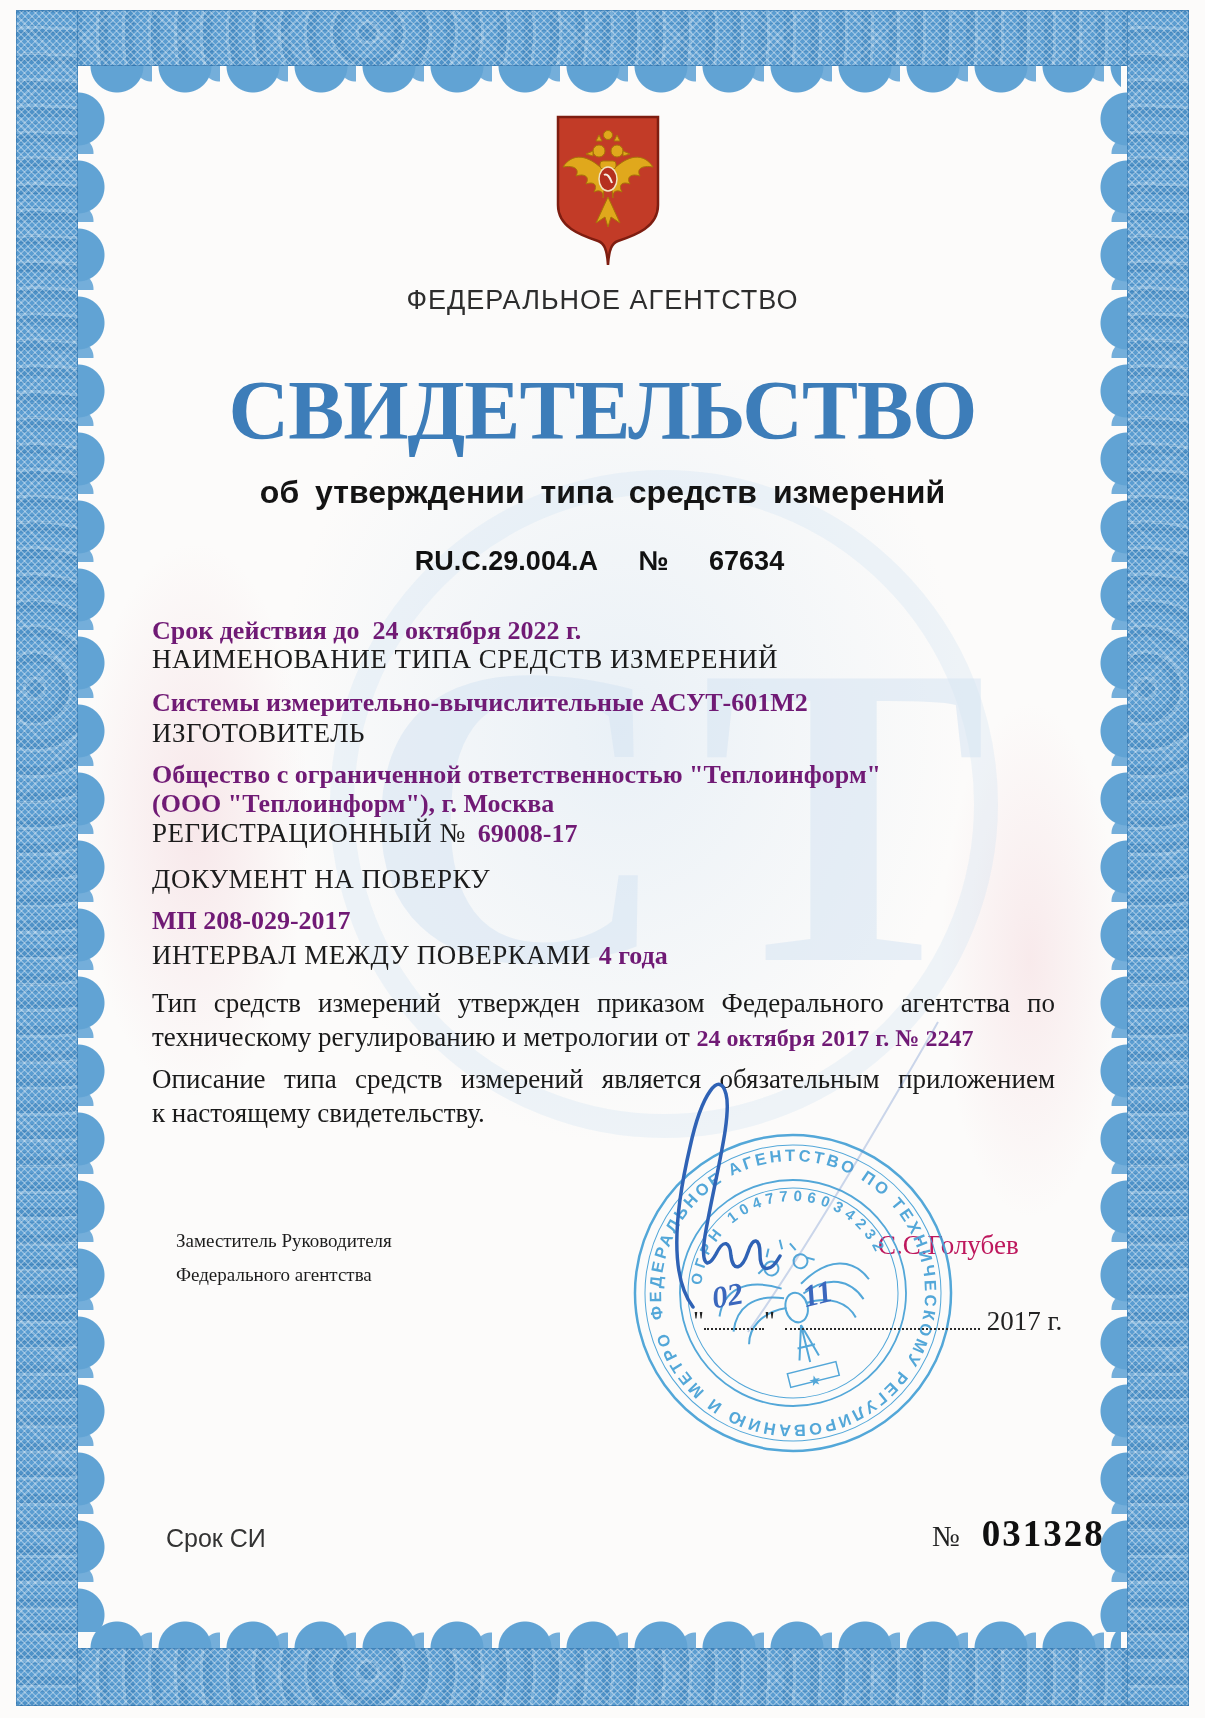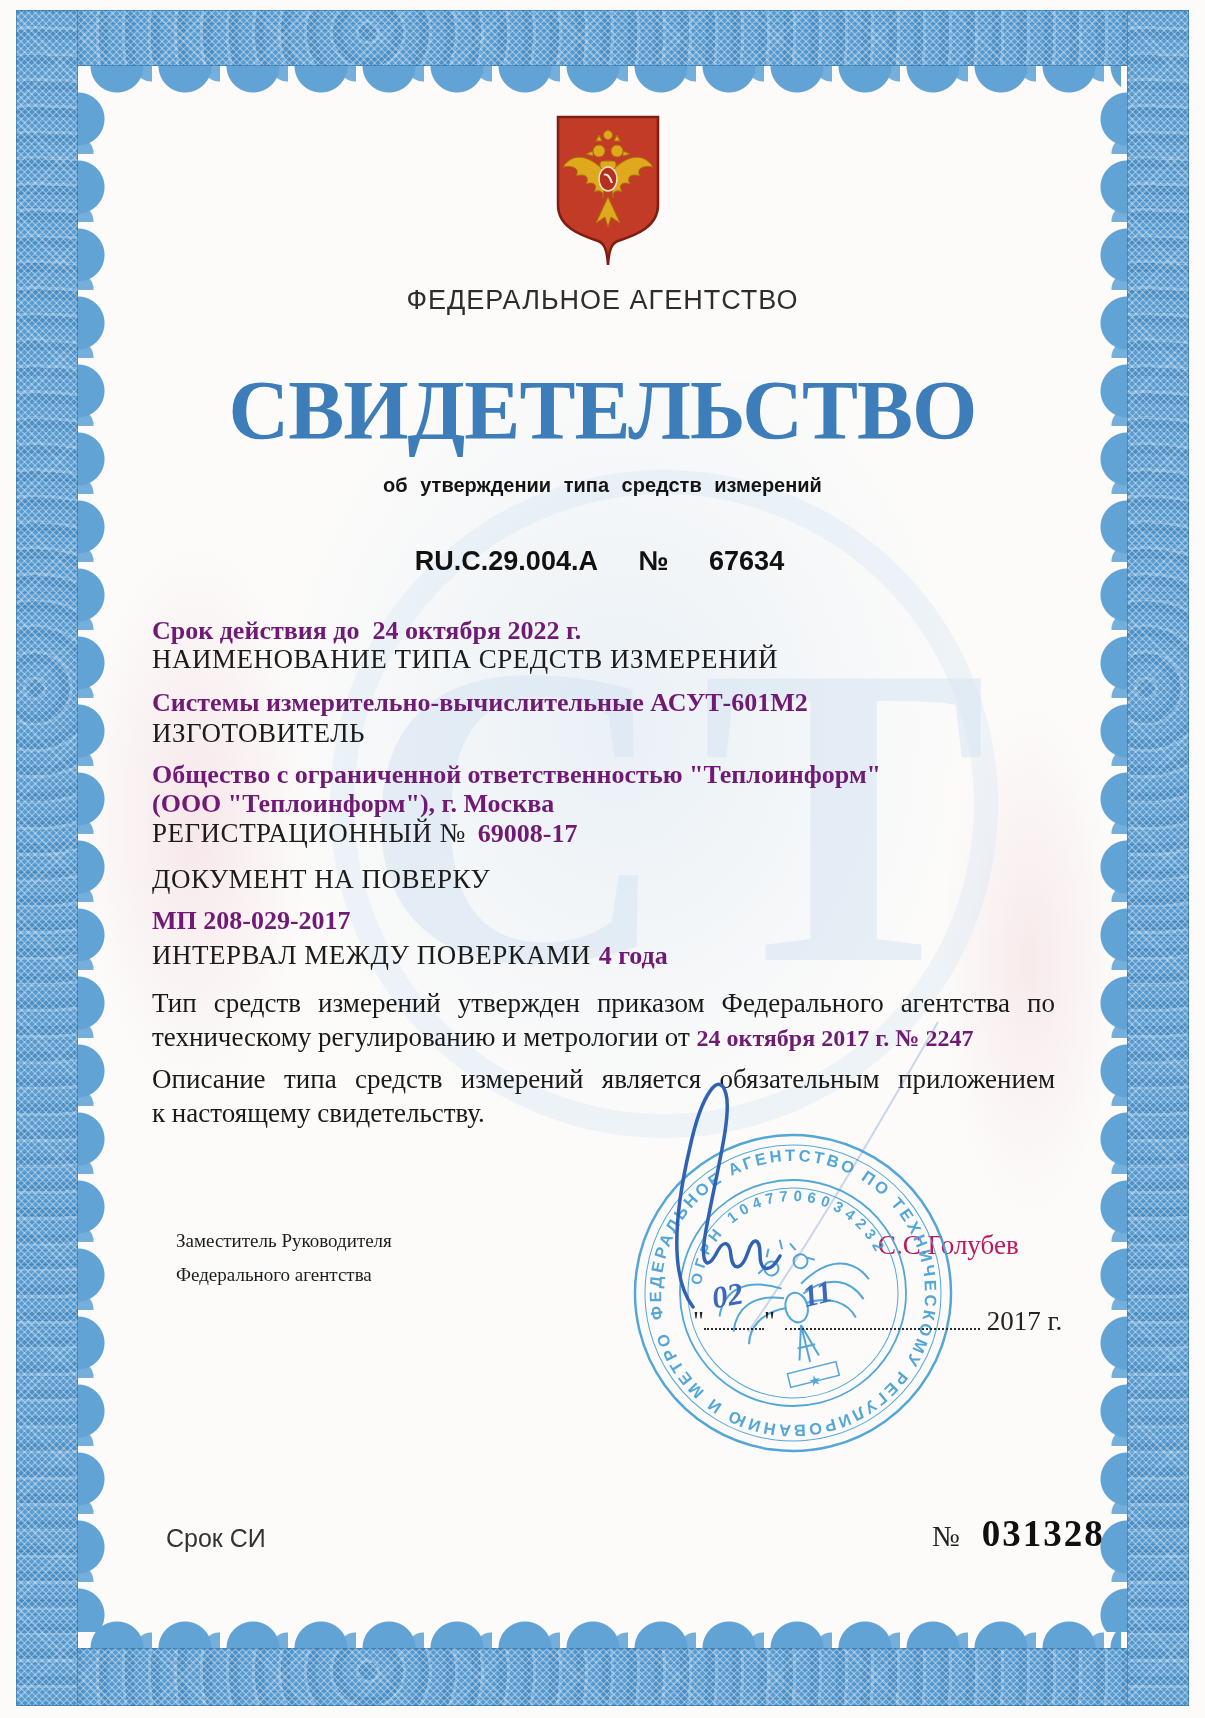--- a/index.html
+++ b/index.html
@@ -60,21 +60,21 @@
   
   .emblem{position:absolute; left:548px; top:113px; width:120px; height:160px;}
   
   .agency{position:absolute; top:284px; left:0; right:0; text-align:center;
     font-family:"Liberation Sans",sans-serif; font-size:27px; line-height:33px;
     color:#2d2d2d; letter-spacing:1px;}
   .main-title{position:absolute; top:362px; left:0; right:0; text-align:center;
     font-family:"Liberation Serif",serif; font-weight:bold; font-size:84px;
     color:#3d7db9; letter-spacing:-1px;}
   .subtitle{position:absolute; top:474px; left:0; right:0; text-align:center;
-    font-family:"Liberation Sans",sans-serif; font-weight:bold; font-size:20px;
+    font-family:"Liberation Sans",sans-serif; font-weight:bold; font-size:32px;
     color:#141414; word-spacing:7px;}
   .cert-number{position:absolute; top:546px; left:0; right:30px; text-align:center;
     font-family:"Liberation Sans",sans-serif; font-weight:bold; font-size:27px;
     color:#111; word-spacing:6px;padding-left:24px;}
   .row{position:absolute; left:152px; right:150px;}
   .lab{font-family:"Liberation Serif",serif; font-size:27px; color:#1c1c1c; letter-spacing:.5px;}
   .val{font-family:Liberation Serif, serif; font-weight:bold; font-size:26px; color:#701a75;margin-top:12px;}
   .para{font-family:"Liberation Serif",serif; font-size:27px; line-height:34px; color:#1a1a1a;}
   .just{text-align:justify; text-align-last:justify;}
   .sig-pos{position:absolute; left:152px; top:1224px; font-family:Liberation Serif, serif;

